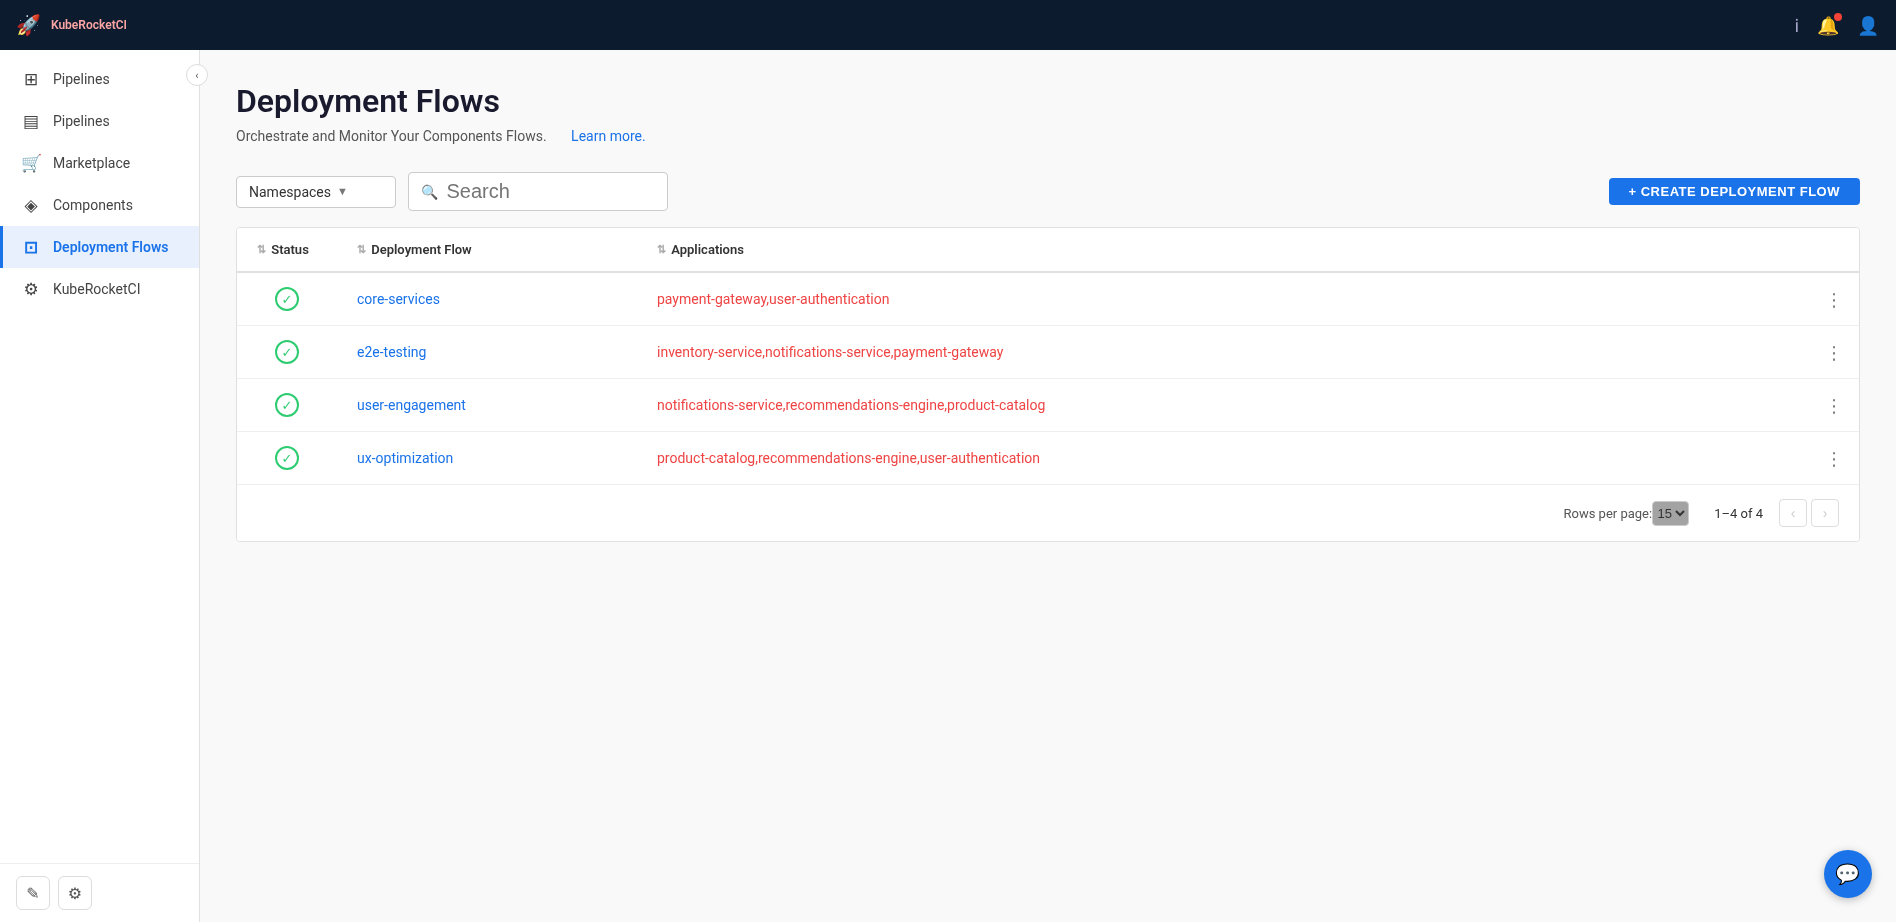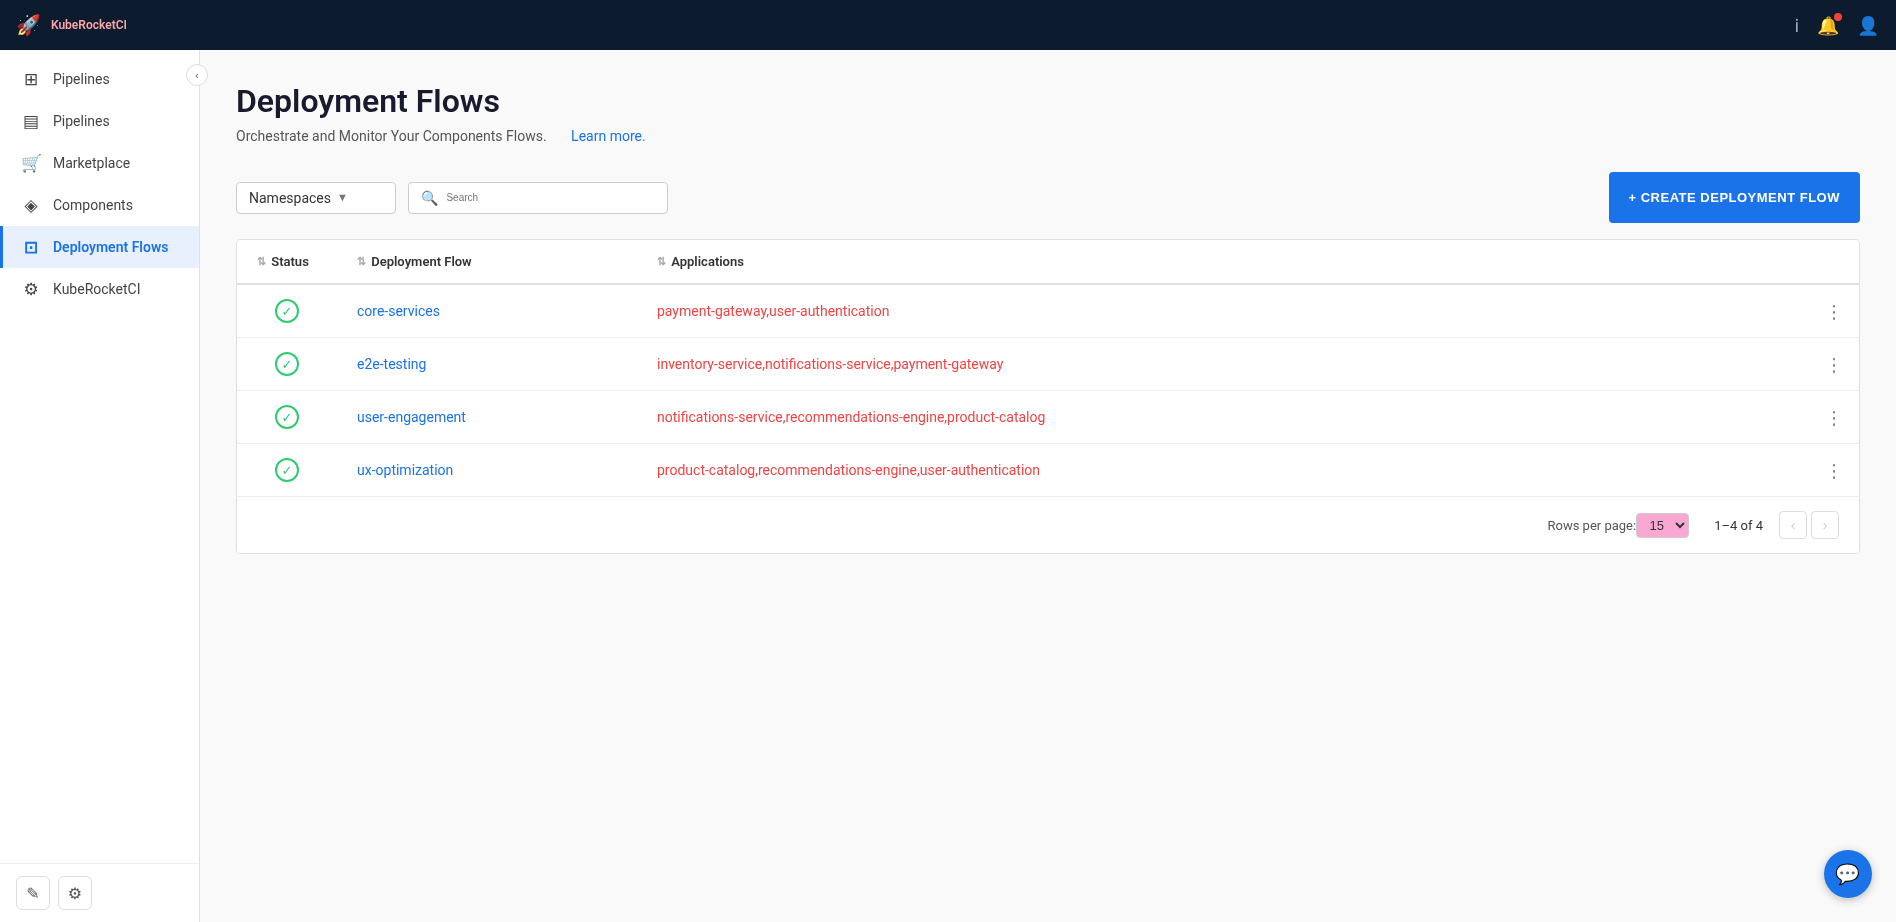--- a/index.html
+++ b/index.html
@@ -133,31 +133,31 @@
       border: 1px solid #ccc;
       border-radius: 4px;
       padding: 7px 12px;
       background: #fff;
       min-width: 260px;
     }
     .search-icon { color: #777; font-size: 14px; }
     .search-input {
       border: none;
       outline: none;
-      font-size: 10px;
+      font-size: 20px;
       color: #8b5cf6;
       background: transparent;
       width: 200px;
     }
     .create-btn {
       background: #1a73e8;
       color: #fff;
       border: none;
       border-radius: 4px;
-      padding: 18px 20px;
+      padding: 6px 20px;
       font-size: 13px;
       font-weight: 600;
       cursor: pointer;
       display: flex;
       align-items: center;
       gap: 6px;
       letter-spacing: 0.5px;
     }
 
     
@@ -212,25 +212,25 @@
       background: #fff;
       border-top: 1px solid #eee;
       gap: 16px;
       font-size: 13px;
       color: #555;
     }
     .rows-per-page { display: flex; align-items: center; }
     .rows-select {
       border: 1px solid #ccc;
       border-radius: 4px;
-      padding: 3px 8px;
+      padding: 3px 0;
       font-size: 13px;
       color: #333;
       cursor: pointer;
-      background: #f9a8d4;
+      background: #a3a3a3;
       text-align: center;
     }
     .page-range { color: #333; margin-left: 9px; }
     .page-nav { display: flex; gap: 4px; }
     .page-nav-btn {
       width: 28px; height: 28px;
       border: 1px solid #ddd;
       border-radius: 4px;
       background: #fff;
       cursor: pointer;

